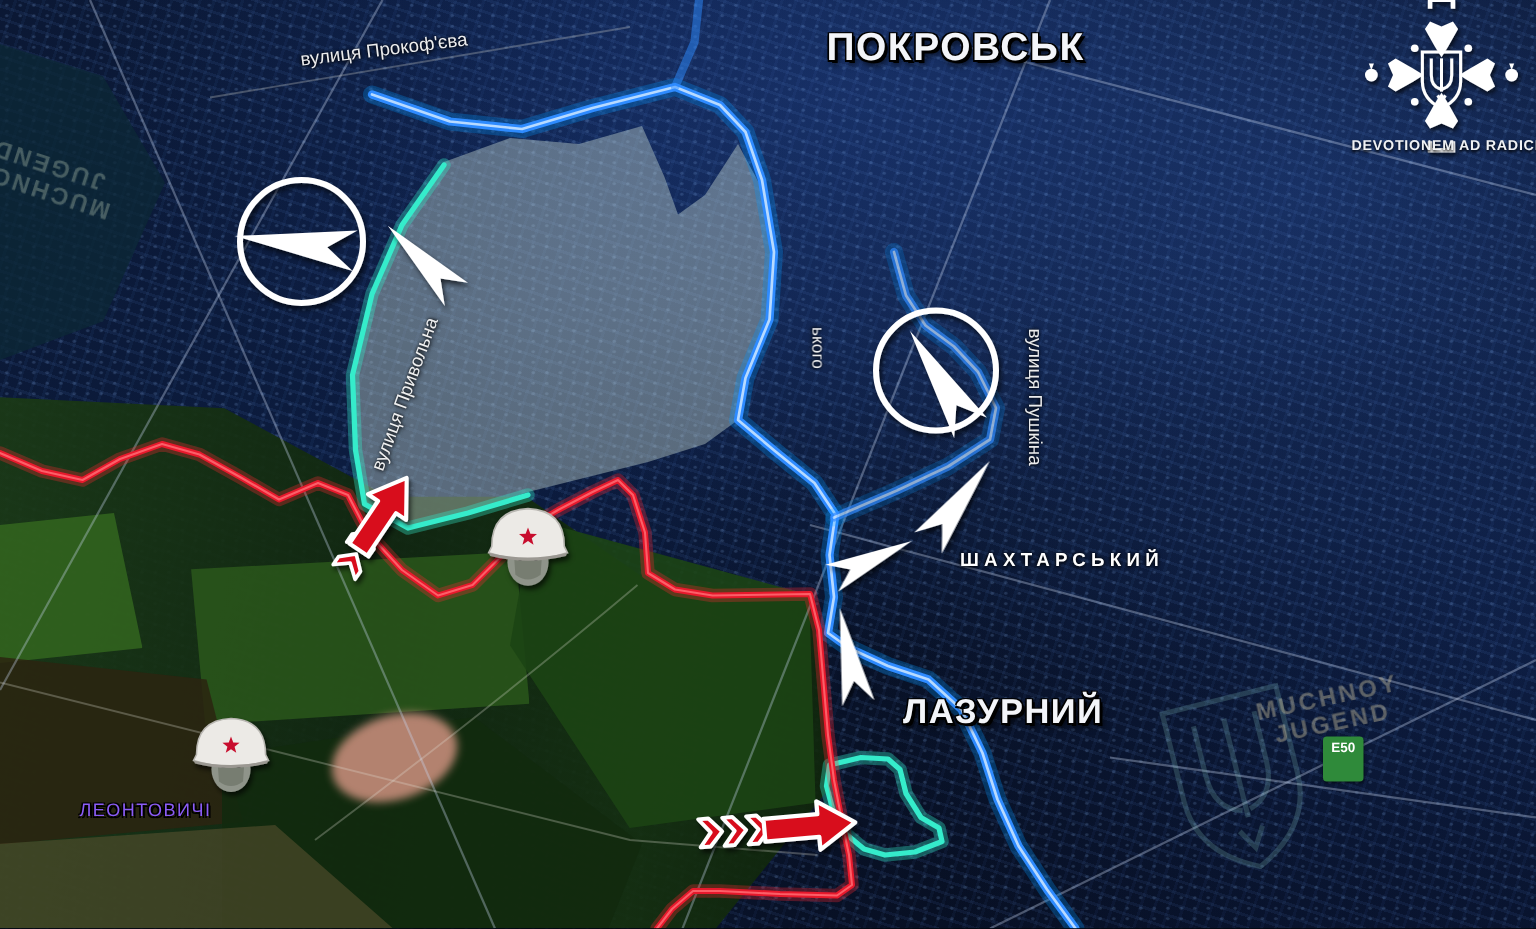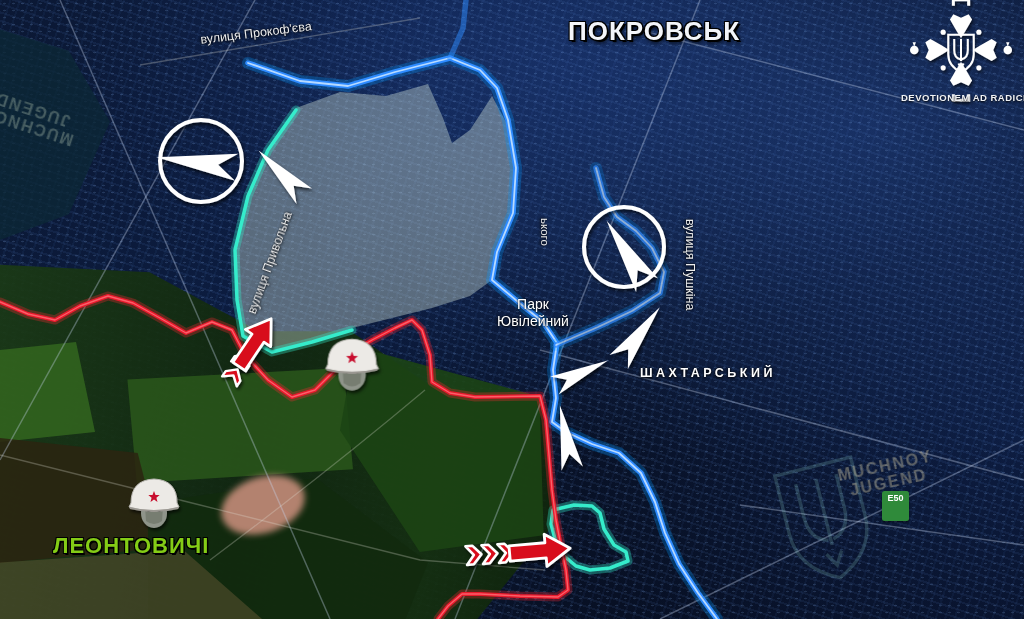--- a/index.html
+++ b/index.html
@@ -46,32 +46,32 @@
   .rm{stroke:#e8192c;stroke-width:4;fill:none;stroke-linejoin:round;stroke-linecap:round}
   .rc{stroke:#ff7078;stroke-width:1.4;fill:none;opacity:.8;stroke-linejoin:round;stroke-linecap:round}
   .tw{stroke:rgba(53,236,203,.35);stroke-width:9;fill:none;stroke-linejoin:round;stroke-linecap:round}
   .tm{stroke:#35eccb;stroke-width:3.5;fill:none;stroke-linejoin:round;stroke-linecap:round}
   .road{stroke:rgba(200,215,240,.35);stroke-width:1.5;fill:none}
   .road2{stroke:rgba(225,228,215,.28);stroke-width:1.3;fill:none}
   
   .lbl{position:absolute;color:#fff;white-space:nowrap;
        text-shadow:0 1px 3px rgba(0,0,0,.95),0 0 2px rgba(0,0,0,.8);}
   .big{font-weight:800;color:#f3f5f9;
-       text-shadow:2px 2px 0 #000,-1px -1px 0 #000,1px -1px 0 #000,-1px 1px 0 #000,2px 3px 4px rgba(0,0,0,.8);margin-left:17px;}
+       text-shadow:2px 2px 0 #000,-1px -1px 0 #000,1px -1px 0 #000,-1px 1px 0 #000,2px 3px 4px rgba(0,0,0,.8);}
   .street{font-size:12.5px;color:rgba(255,255,255,.92);}
   .city-lbl{left:551px;top:16px;font-size:26px;letter-spacing:1px;}
   .prokof{left:200px;top:26px;transform:rotate(-7deg);}
   .moskal{left:597px;top:76px;font-size:13px;}
   .pryvol{left:212px;top:250px;width:120px;transform:rotate(-70deg);transform-origin:center;}
   .pushk{left:630px;top:272px;width:120px;transform:rotate(90deg);transform-origin:center;}
   .frag{left:495px;top:226px;width:100px;transform:rotate(90deg);transform-origin:center;font-size:11.5px;text-align:center;}
   .park{left:468px;top:296px;width:130px;text-align:center;font-size:14px;line-height:17px;}
   .shakht{left:640px;top:366px;font-size:12.5px;letter-spacing:3.5px;font-weight:bold;}
   .lazur{left:602px;top:461px;font-size:23px;letter-spacing:1px;}
-  .leont{left:53px;top:533px;font-size:22px;letter-spacing:1px;font-weight:700;color:#84cc16;
+  .leont{left:53px;top:533px;font-size:12px;letter-spacing:1px;font-weight:400;color:#8b5cf6;
          text-shadow:1.5px 1.5px 0 #000,-1px -1px 0 #000,1px -1px 0 #000,-1px 1px 0 #000;}
   .wm{position:absolute;font-weight:800;line-height:1.05;letter-spacing:2px;text-align:center;}
   .wm-left{left:-30px;top:100px;width:120px;font-size:16px;color:rgba(165,185,165,.38);
            transform:rotate(198deg);filter:blur(.4px);}
   .wm-right{left:822px;top:458px;width:130px;font-size:16px;color:rgba(205,195,160,.42);
             transform:rotate(-12deg);filter:blur(.3px);}
   .motto{left:901px;top:92px;width:122px;text-align:center;font-size:9.5px;font-weight:bold;
          letter-spacing:.5px;color:#f0f2f5;text-shadow:0 1px 2px #000;}
   .badge{left:882px;top:491px;width:27px;height:30px;background:#2f8a3a;border-radius:2.5px;
          color:#fff;font-size:9px;font-weight:bold;text-align:center;line-height:14px;
@@ -221,25 +221,22 @@
       <path d="M-9,-52 L-9,-59 L9,-59 L9,-52" fill="none" stroke="#fff" stroke-width="3.5"></path>
       <path d="M-9,52 L-9,59 L9,59 L9,52" fill="none" stroke="#fff" stroke-width="3.5"></path>
     </g>
   </svg>
 
   <div class="lbl big city-lbl">ПОКРОВСЬК</div>
   <div class="lbl street prokof">вулиця Прокоф'єва</div>
   <div class="lbl street pryvol">вулиця Привольна</div>
   <div class="lbl street pushk">вулиця Пушкіна</div>
   <div class="lbl street frag">ького</div>
-  <div class="lbl park">
-    <div>Парк</div>
-    <div>Ювілейний</div>
-  </div>
   <div class="lbl shakht">ШАХТАРСЬКИЙ</div>
+  <div class="lbl big lazur">ЛАЗУРНИЙ</div>
   <div class="lbl leont">ЛЕОНТОВИЧІ</div>
 
   <div class="wm wm-left">
     <div>MUCHNOY</div>
     <div>JUGEND</div>
   </div>
   <div class="wm wm-right">
     <div>MUCHNOY</div>
     <div>JUGEND</div>
   </div>

